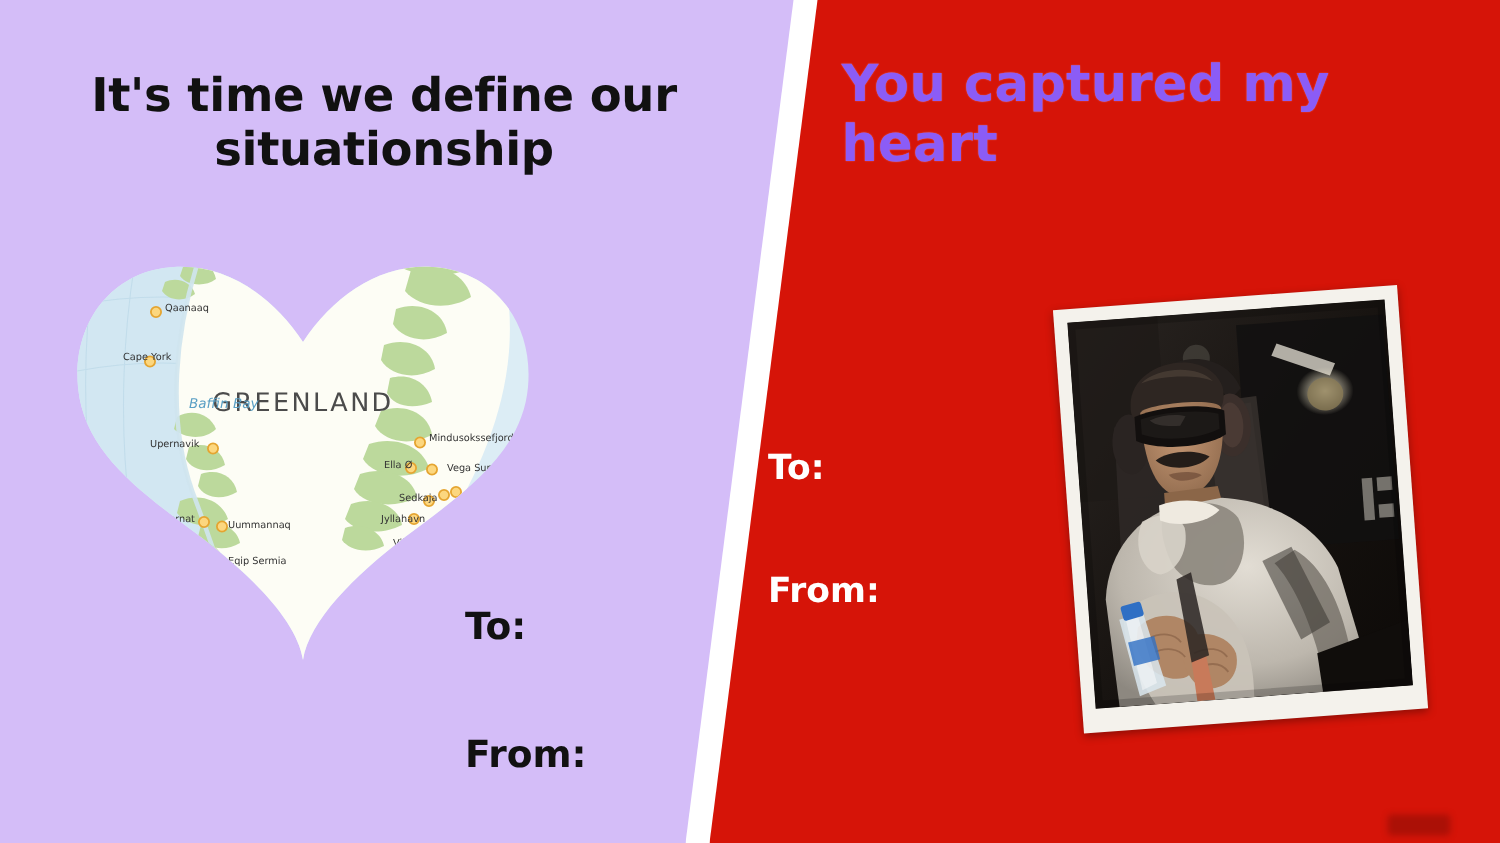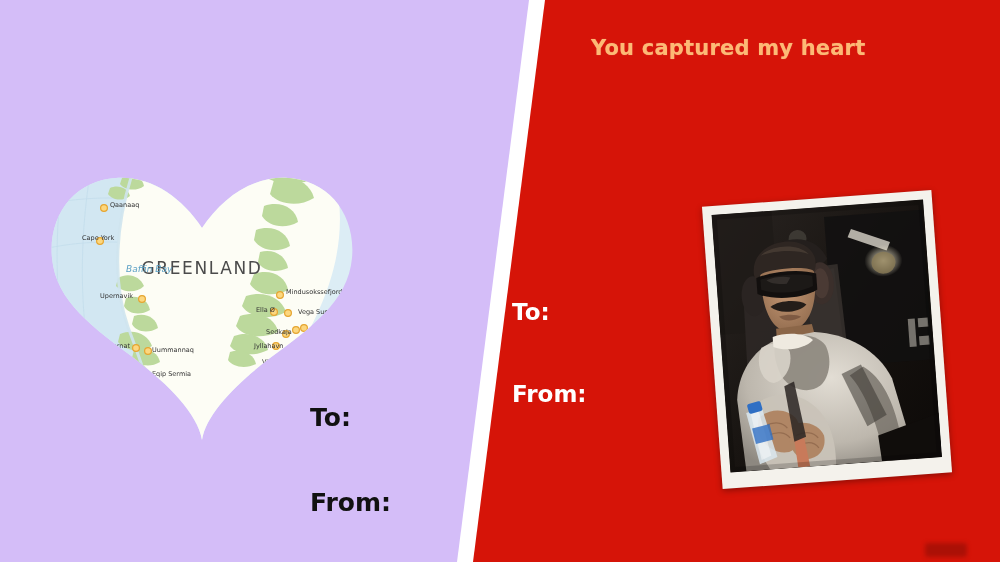--- a/index.html
+++ b/index.html
@@ -47,26 +47,26 @@
     text-align: center;
     color: #111111;
     font-family: "DejaVu Sans", sans-serif;
     font-weight: bold;
     font-size: 31px;
     line-height: 1.17;
     letter-spacing: -0.2px;
   }
   .headline-right {
     position: absolute;
-    left: 591px;
+    left: 561px;
     top: 36px;
-    color: #fdba74;
+    color: #8b5cf6;
     font-family: "DejaVu Sans", sans-serif;
     font-weight: bold;
-    font-size: 21px;
+    font-size: 34px;
     letter-spacing: 0.2px;
     text-shadow: 0 0 1px rgba(255,255,255,0.4);
   }
 
   
   .field-left {
     position: absolute;
     color: #111111;
     font-family: "DejaVu Sans", sans-serif;
     font-weight: bold;
@@ -131,20 +131,21 @@
 </style>
 </head>
 <body>
 
 <div id="stage">
 
   <div class="panel-left"></div>
   <div class="panel-divider"></div>
   <div class="panel-right"></div>
 
+  <div class="headline-left">It's time we define our situationship</div>
 
   <div class="heart-map">
     <svg viewBox="0 0 308 288" width="308" height="288" xmlns="http://www.w3.org/2000/svg">
       <defs>
         <clipPath id="heartClip">
           <path d="M154,288
                    C 150,262 120,232 86,206
                    C 46,176 8,150 4,106
                    C 0,62 28,28 68,26
                    C 104,24 134,46 154,76

